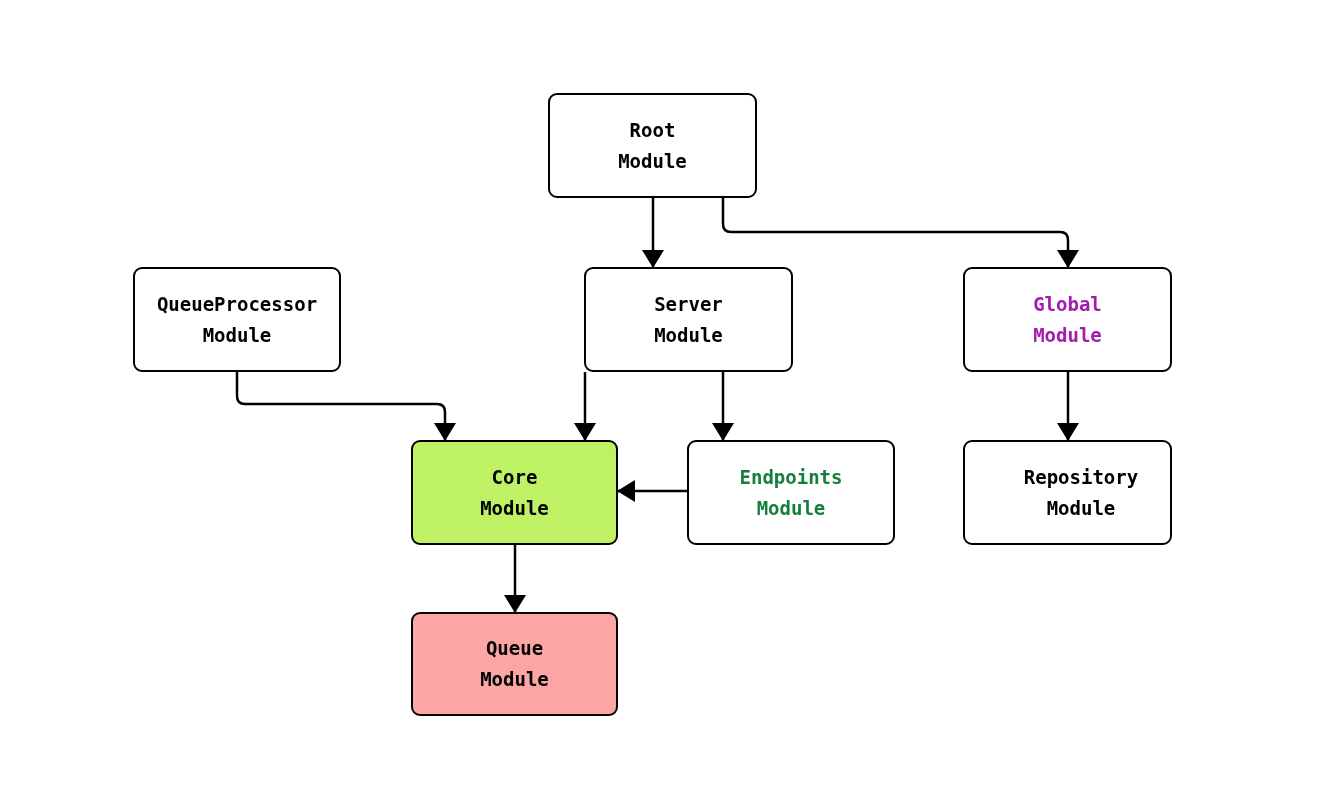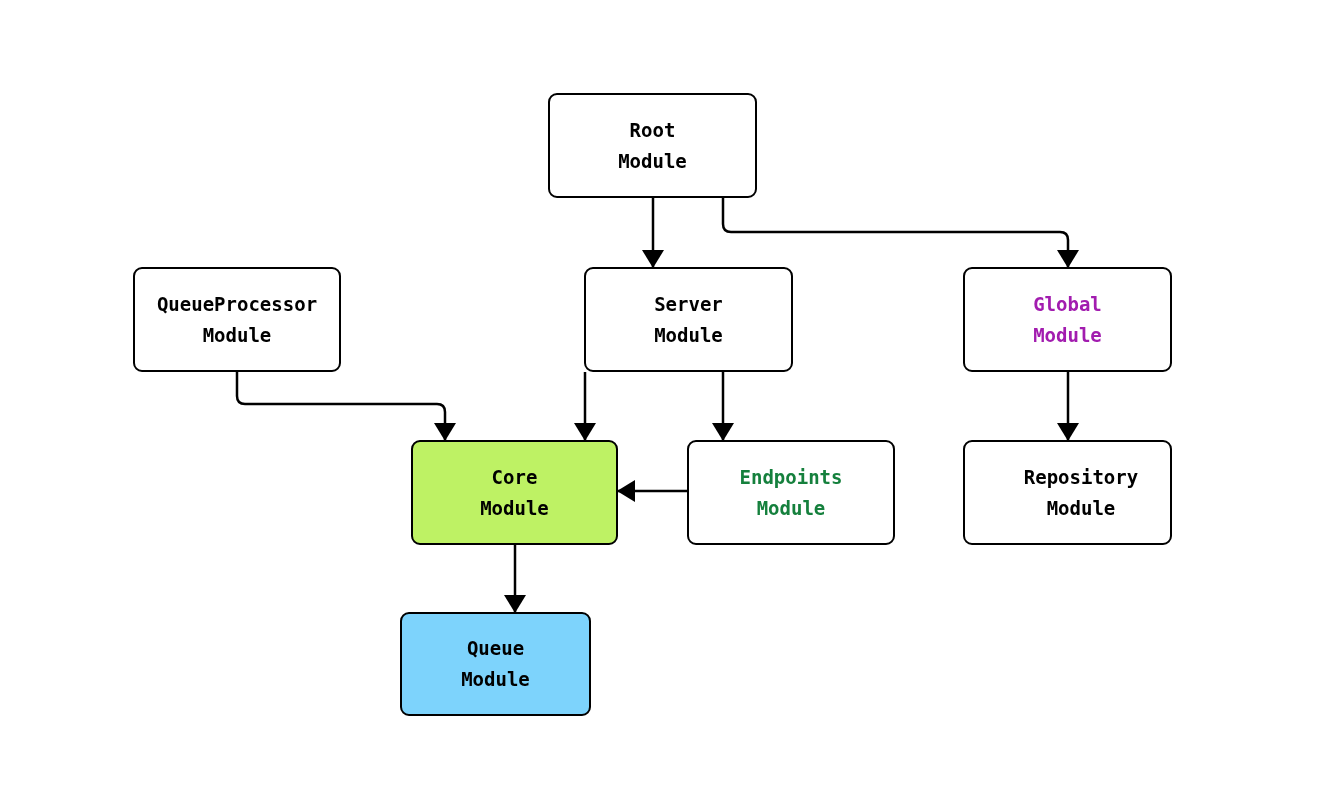--- a/index.html
+++ b/index.html
@@ -73,16 +73,16 @@
       <div class="node" style="left: 548px; top: 267px; width: 209px; height: 105px; border-color: rgb(0, 0, 0); background: rgb(255, 255, 255); color: rgb(0, 0, 0); margin-left: 36px;">Server
 Module</div>
       <div class="node" style="left: 963px; top: 267px; width: 209px; height: 105px; border-color: rgb(0, 0, 0); background: rgb(255, 255, 255); color: #a21caf;">Global
 Module</div>
       <div class="node" style="left: 411px; top: 440px; width: 207px; height: 105px; border-color: rgb(0, 0, 0); background: #bef264; color: rgb(0, 0, 0);">Core
 Module</div>
       <div class="node" style="left: 687px; top: 440px; width: 208px; height: 105px; border-color: rgb(0, 0, 0); background: rgb(255, 255, 255); color: #15803d;">Endpoints
 Module</div>
       <div class="node" style="left: 963px; top: 440px; width: 209px; height: 105px; border-color: rgb(0, 0, 0); background: rgb(255, 255, 255); color: rgb(0, 0, 0); padding-left: 27px;">Repository
 Module</div>
-      <div class="node" style="left: 400px; top: 612px; width: 191px; height: 104px; border-color: rgb(0, 0, 0); background: #7dd3fc; color: rgb(0, 0, 0);">Queue
+      <div class="node" style="left: 411px; top: 612px; width: 207px; height: 104px; border-color: rgb(0, 0, 0); background: #fca5a5; color: rgb(0, 0, 0);">Queue
 Module</div>
     </div>
 </div>
 
 </body></html>

